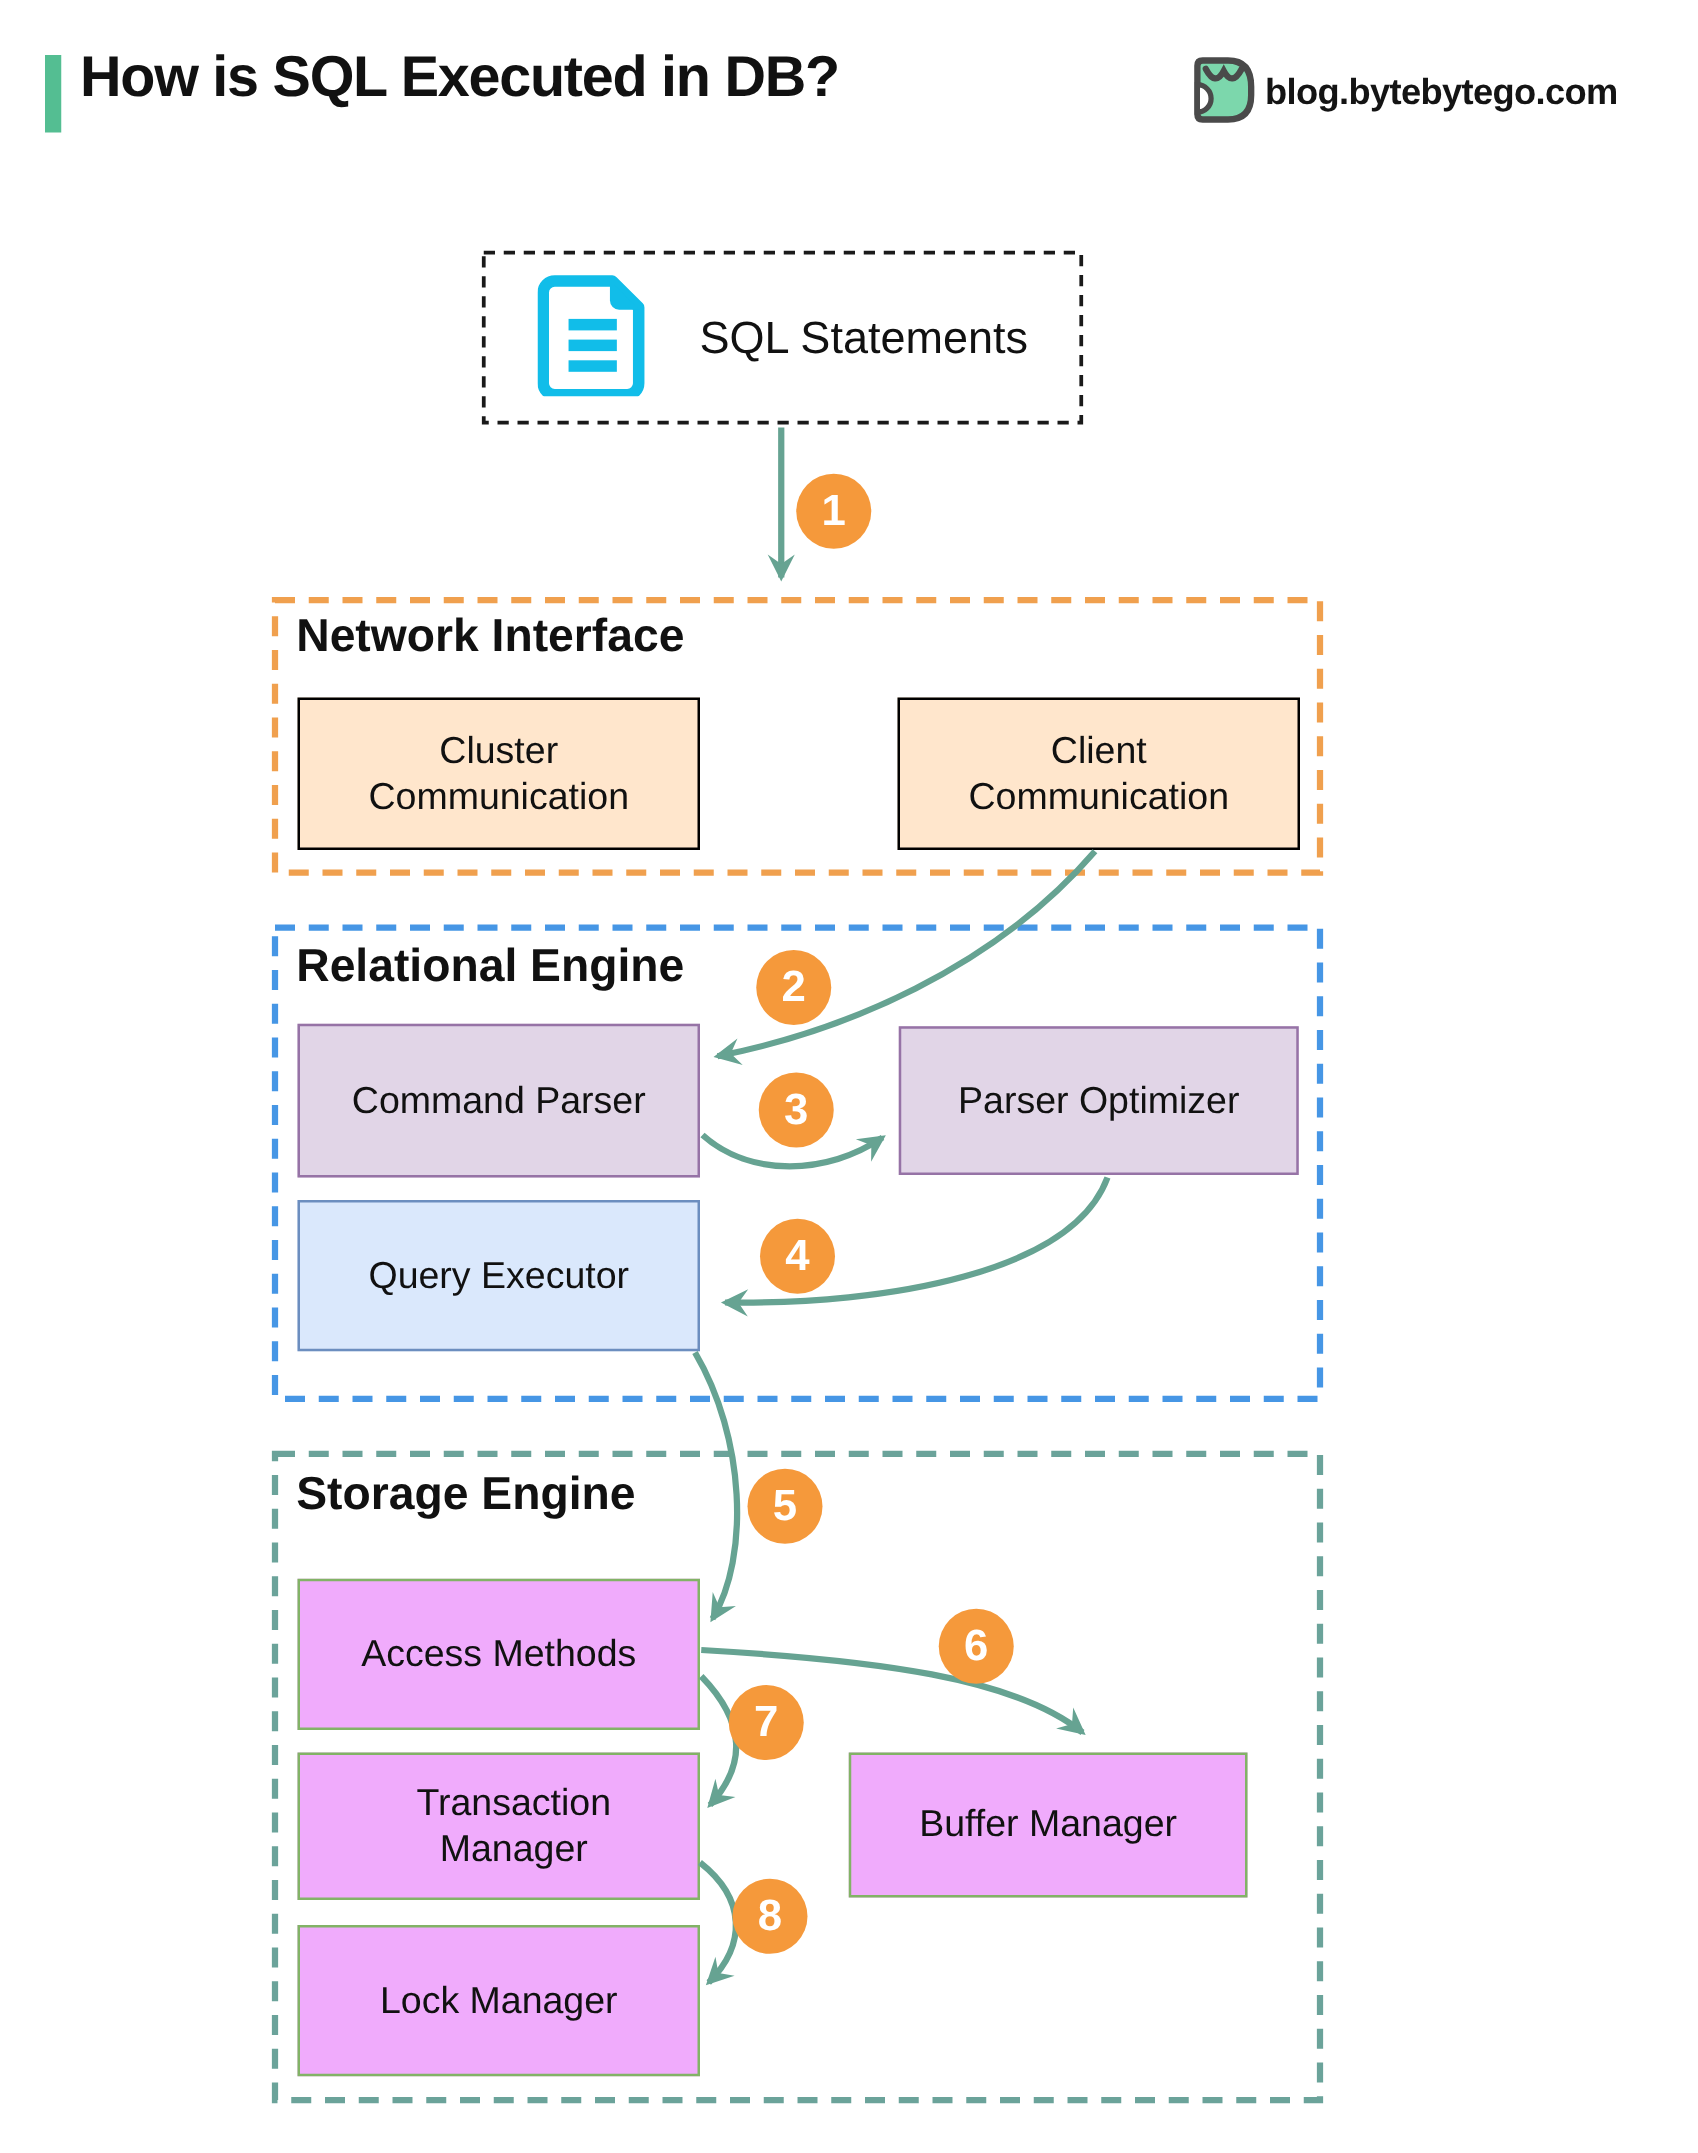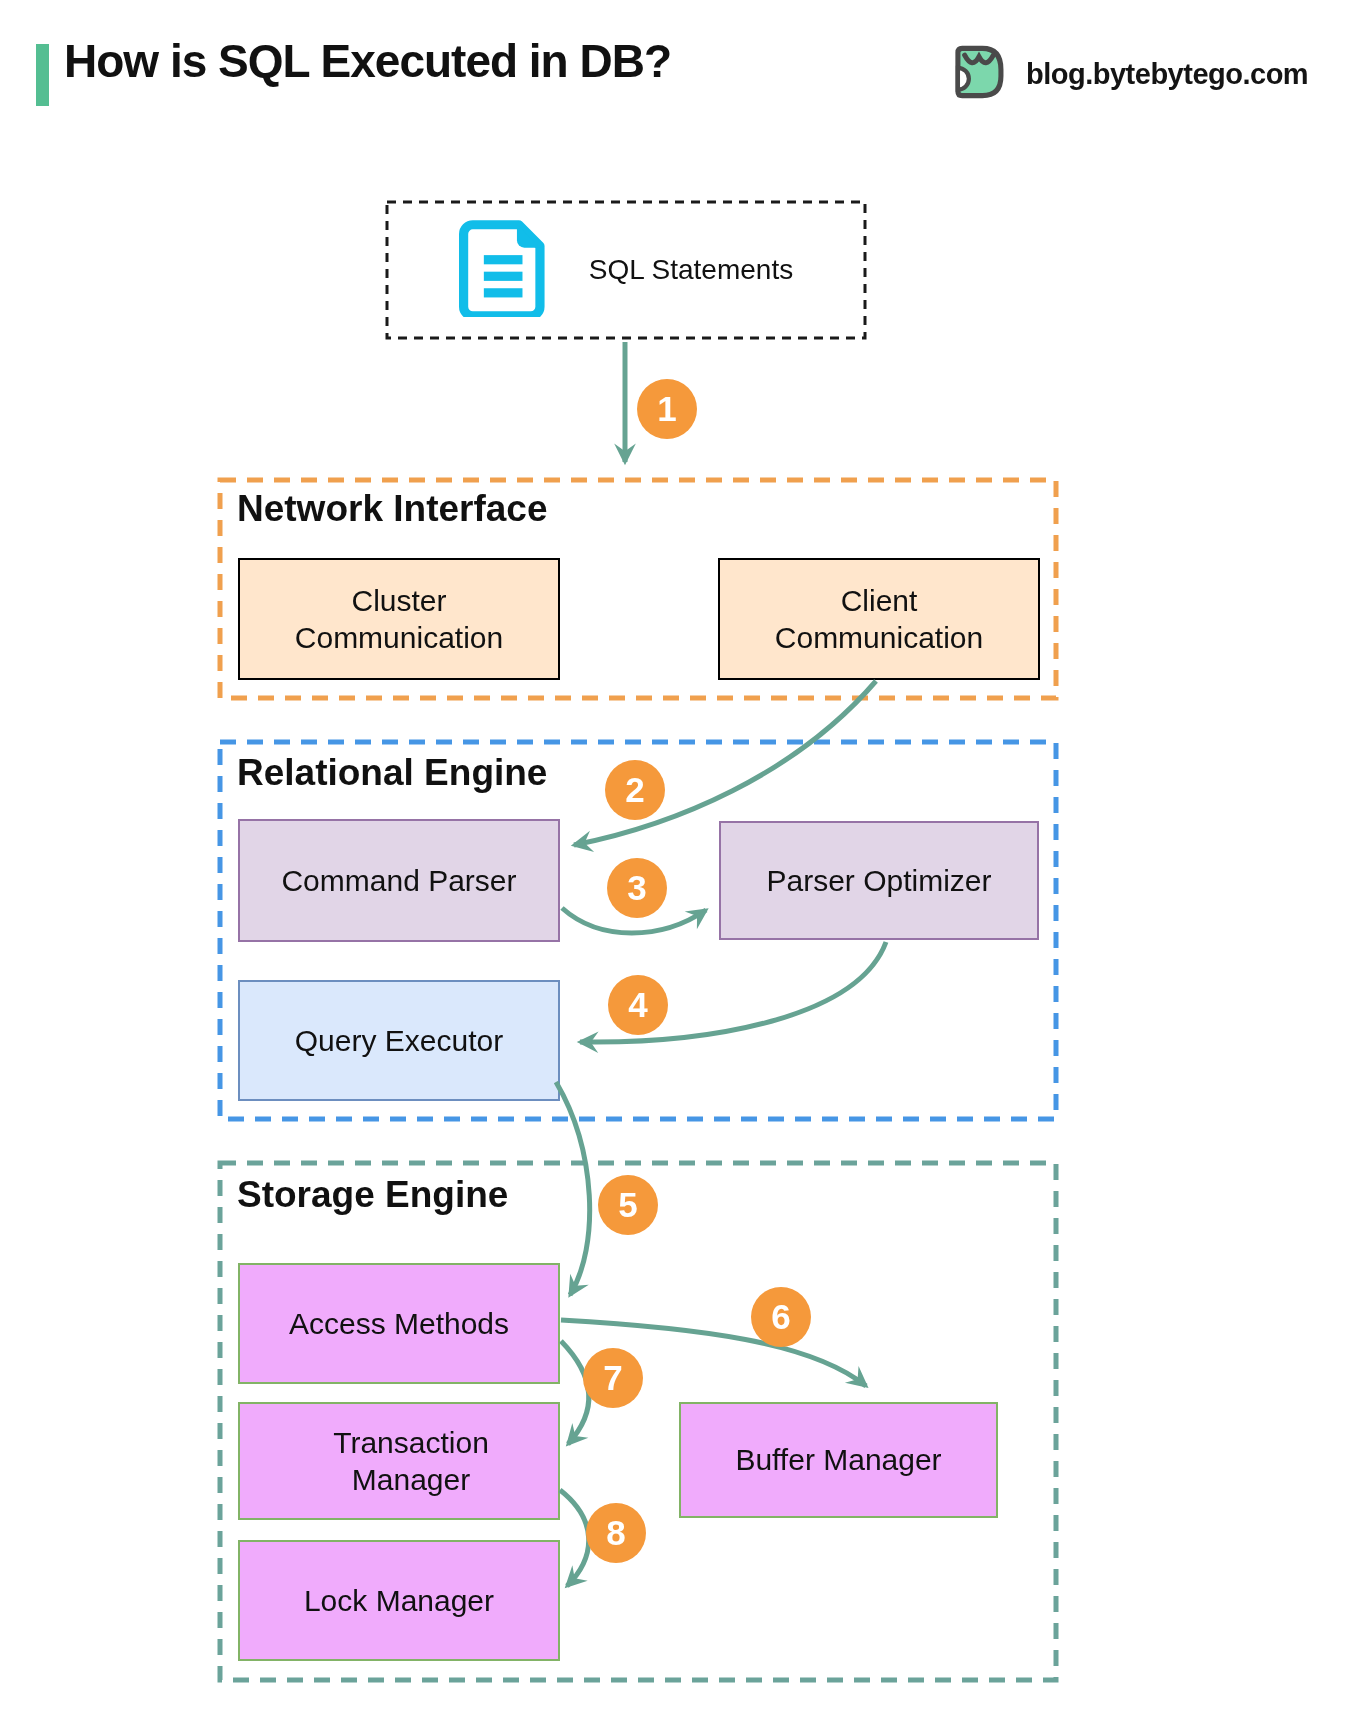--- a/index.html
+++ b/index.html
@@ -3,34 +3,34 @@
 <meta charset="utf-8">
 <style>
   html,body{margin:0;padding:0;background:#ffffff;}
   .canvas{
     position:relative;width:1358px;height:1722px;background:#ffffff;overflow:hidden;
     font-family:"Liberation Sans", sans-serif;color:#111;
   }
   
   .accent-bar{position:absolute;left:36px;top:44px;width:13px;height:62px;background:#54BE92;}
   .page-title{position:absolute;left:64px;top:34px;font-size:46px;font-weight:700;letter-spacing:-1px;white-space:nowrap;}
-  .brand{position:absolute;left:952px;top:44px;display:flex;align-items:center;gap:20px;}
+  .brand{position:absolute;left:952px;top:44px;display:flex;align-items:center;gap:6px;}
   .brand-text{font-size:29px;font-weight:700;letter-spacing:-0.5px;white-space:nowrap;color:#141414;}
   
   .node{position:absolute;display:flex;align-items:center;justify-content:center;text-align:center;z-index:2;box-sizing:border-box;}
   .node .node-label{font-size:30px;line-height:1.25;max-width:272px;}
   .node.orange{background:#FFE6CC;border:2px solid #000000;}
   .node.purple{background:#E1D5E7;border:2px solid #9673A6;}
   .node.blue{background:#DAE8FC;border:2px solid #6C8EBF;}
   .node.green{background:#f0abfc;border:2px solid #82B366;}
   
   .section-title{position:absolute;font-size:37px;font-weight:700;z-index:2;white-space:nowrap;}
   
   .sql-box{position:absolute;left:387px;top:202px;width:478px;height:136px;display:flex;align-items:center;justify-content:center;gap:38px;z-index:2;}
-  .sql-label{font-size:28px;}
+  .sql-label{font-size:36px;}
   
   .overlay{position:absolute;left:0;top:0;z-index:5;pointer-events:none;}
   
   .badge{position:absolute;width:60px;height:60px;border-radius:50%;background:#F5993B;color:#fff;
     display:flex;align-items:center;justify-content:center;font-size:35px;font-weight:700;z-index:6;}
 </style>
 </head>
 <body>
 
 <div class="canvas">
@@ -70,21 +70,21 @@
   </div>
   <div class="node orange" style="left:718px;top:558px;width:322px;height:122px;">
     <span class="node-label">Client Communication</span>
   </div>
   <div class="node purple" style="left:238px;top:819px;width:322px;height:123px;">
     <span class="node-label">Command Parser</span>
   </div>
   <div class="node purple" style="left:719px;top:821px;width:320px;height:119px;">
     <span class="node-label">Parser Optimizer</span>
   </div>
-  <div class="node blue" style="left:238px;top:980px;width:322px;height:121px;">
+  <div class="node blue" style="left:238px;top:960px;width:322px;height:121px;">
     <span class="node-label">Query Executor</span>
   </div>
   <div class="node green" style="left:238px;top:1263px;width:322px;height:121px;">
     <span class="node-label">Access Methods</span>
   </div>
   <div class="node green" style="left:238px;top:1402px;width:322px;height:118px;padding-left:24px;">
     <span class="node-label">Transaction Manager</span>
   </div>
   <div class="node green" style="left:238px;top:1540px;width:322px;height:121px;">
     <span class="node-label">Lock Manager</span>

